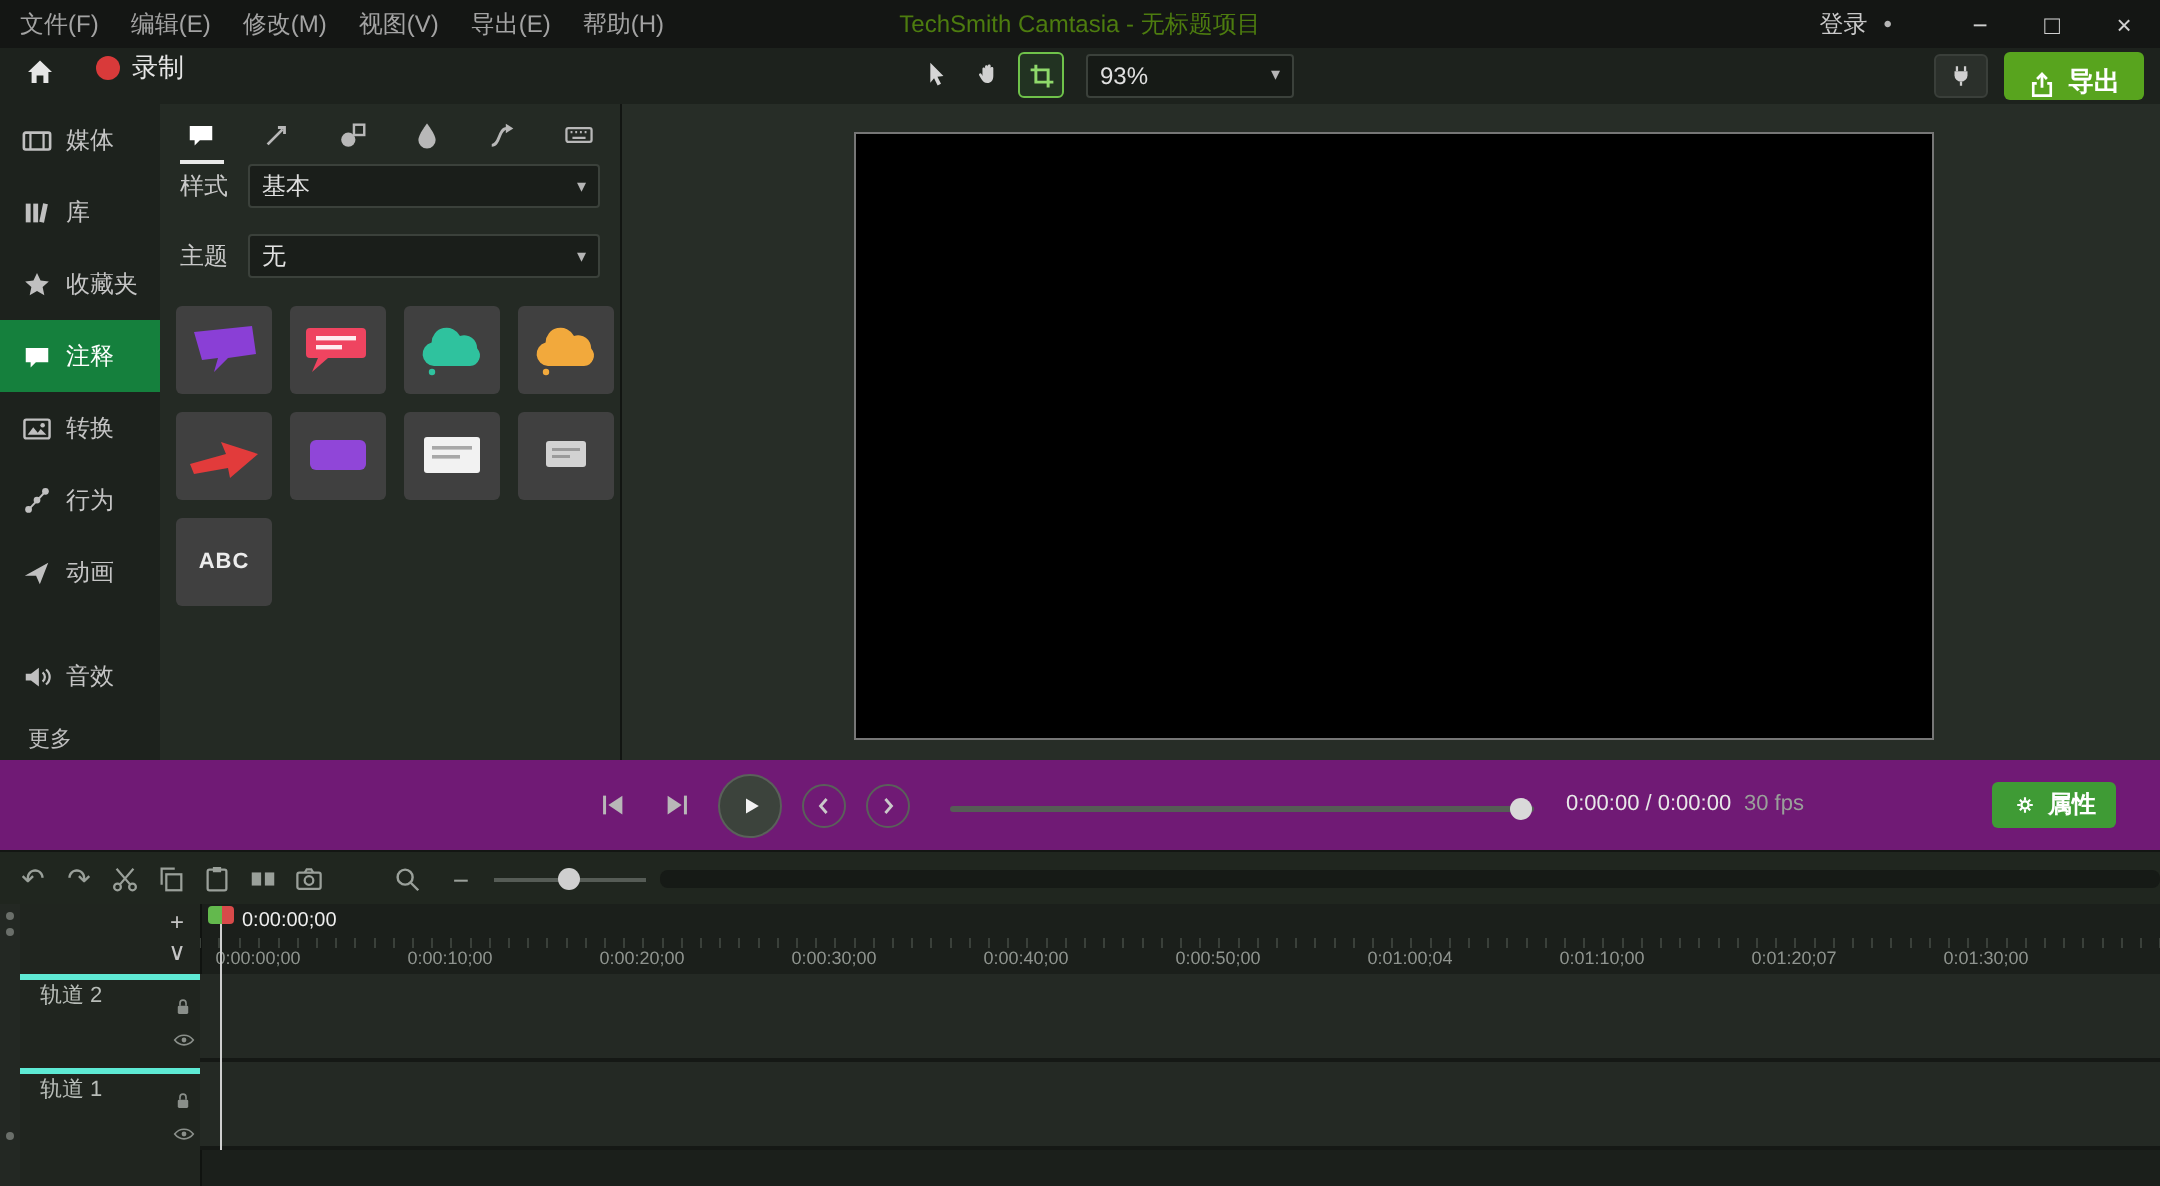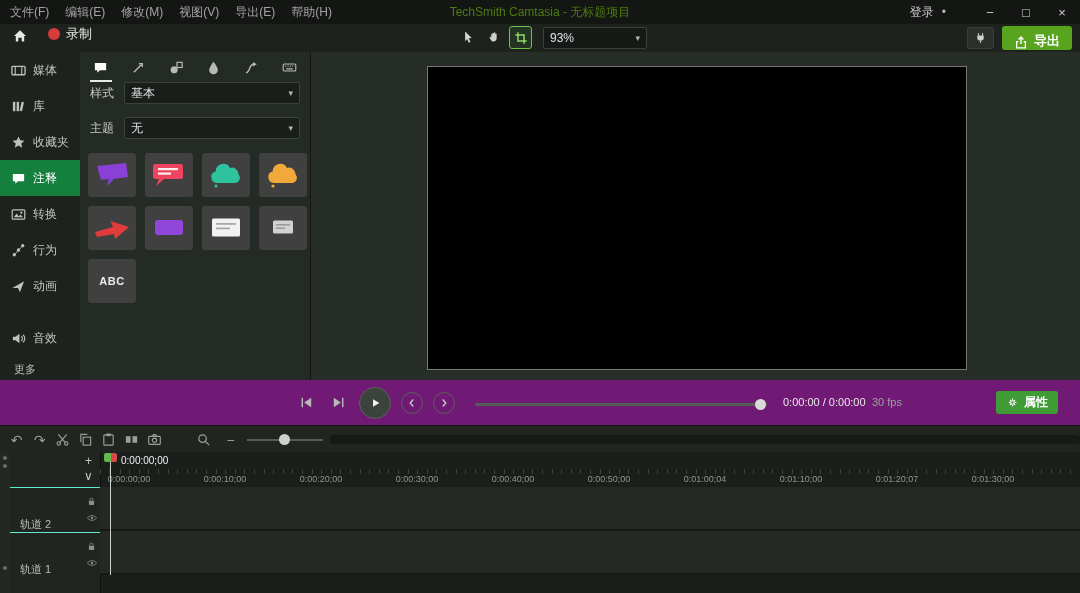--- a/index.html
+++ b/index.html
@@ -84,21 +84,21 @@
   .zs-knob{position:absolute;top:0;left:32px;width:11px;height:11px;border-radius:50%;background:#cfcfcf}
   .hscrollbar{position:absolute;left:330px;right:6px;top:9px;height:9px;background:#161a16;border-radius:4px}
 
   
   .timeline{position:absolute;top:452px;left:0;width:100%;height:141px;background:#1b1f1b}
   .tl-strip{position:absolute;left:0;top:0;width:10px;height:141px;background:#232823;border-right:1px solid #141714}
   .tl-strip .sdot{position:absolute;left:3px;width:4px;height:4px;border-radius:50%;background:#6a6f6a}
   .tl-header{position:absolute;left:10px;top:0;width:90px;height:141px;background:#20251f;border-right:1px solid #101310}
   .tl-corner{height:35px;position:relative}
   .corner-btn{position:absolute;right:4px;width:15px;height:15px;background:none;border:none;color:#c5c5c5;font-size:12px;line-height:13px;padding:0;text-align:center}
-  .track-head{height:44px;border-top:1px solid #5eead4;position:relative;display:flex;align-items:flex-end;padding-left:10px}
+  .track-head{height:44px;border-top:3px solid #5eead4;position:relative;display:flex;align-items:flex-start;padding-left:10px}
   .track-name{font-size:11px;color:#b8bdb8}
   .track-toggles{position:absolute;right:2px;top:7px;display:flex;flex-direction:column;gap:3px}
   .tgl-btn{width:13px;height:13px;background:none;border:none;padding:0;display:flex;align-items:center;justify-content:center}
   .tl-ruler{position:absolute;left:100px;top:0;right:0;height:35px;border-bottom:1px solid #141714;cursor:pointer}
   .tick-band{position:absolute;left:0;right:0;top:17px;height:5px;
              background:repeating-linear-gradient(to right,#3a403a 0 1px,transparent 1px 9.6px);background-position:10px 0}
   .ruler-tick{position:absolute;top:22px;transform:translateX(-50%);font-size:9px;color:#8f948f;white-space:nowrap}
   .tl-lanes{position:absolute;left:100px;top:35px;right:0;bottom:0}
   .lane{height:42px;background:#242924;border-bottom:2px solid #151815;cursor:pointer}
   .playhead{position:absolute;left:104px;top:0;width:13px;height:125px;cursor:ew-resize}

